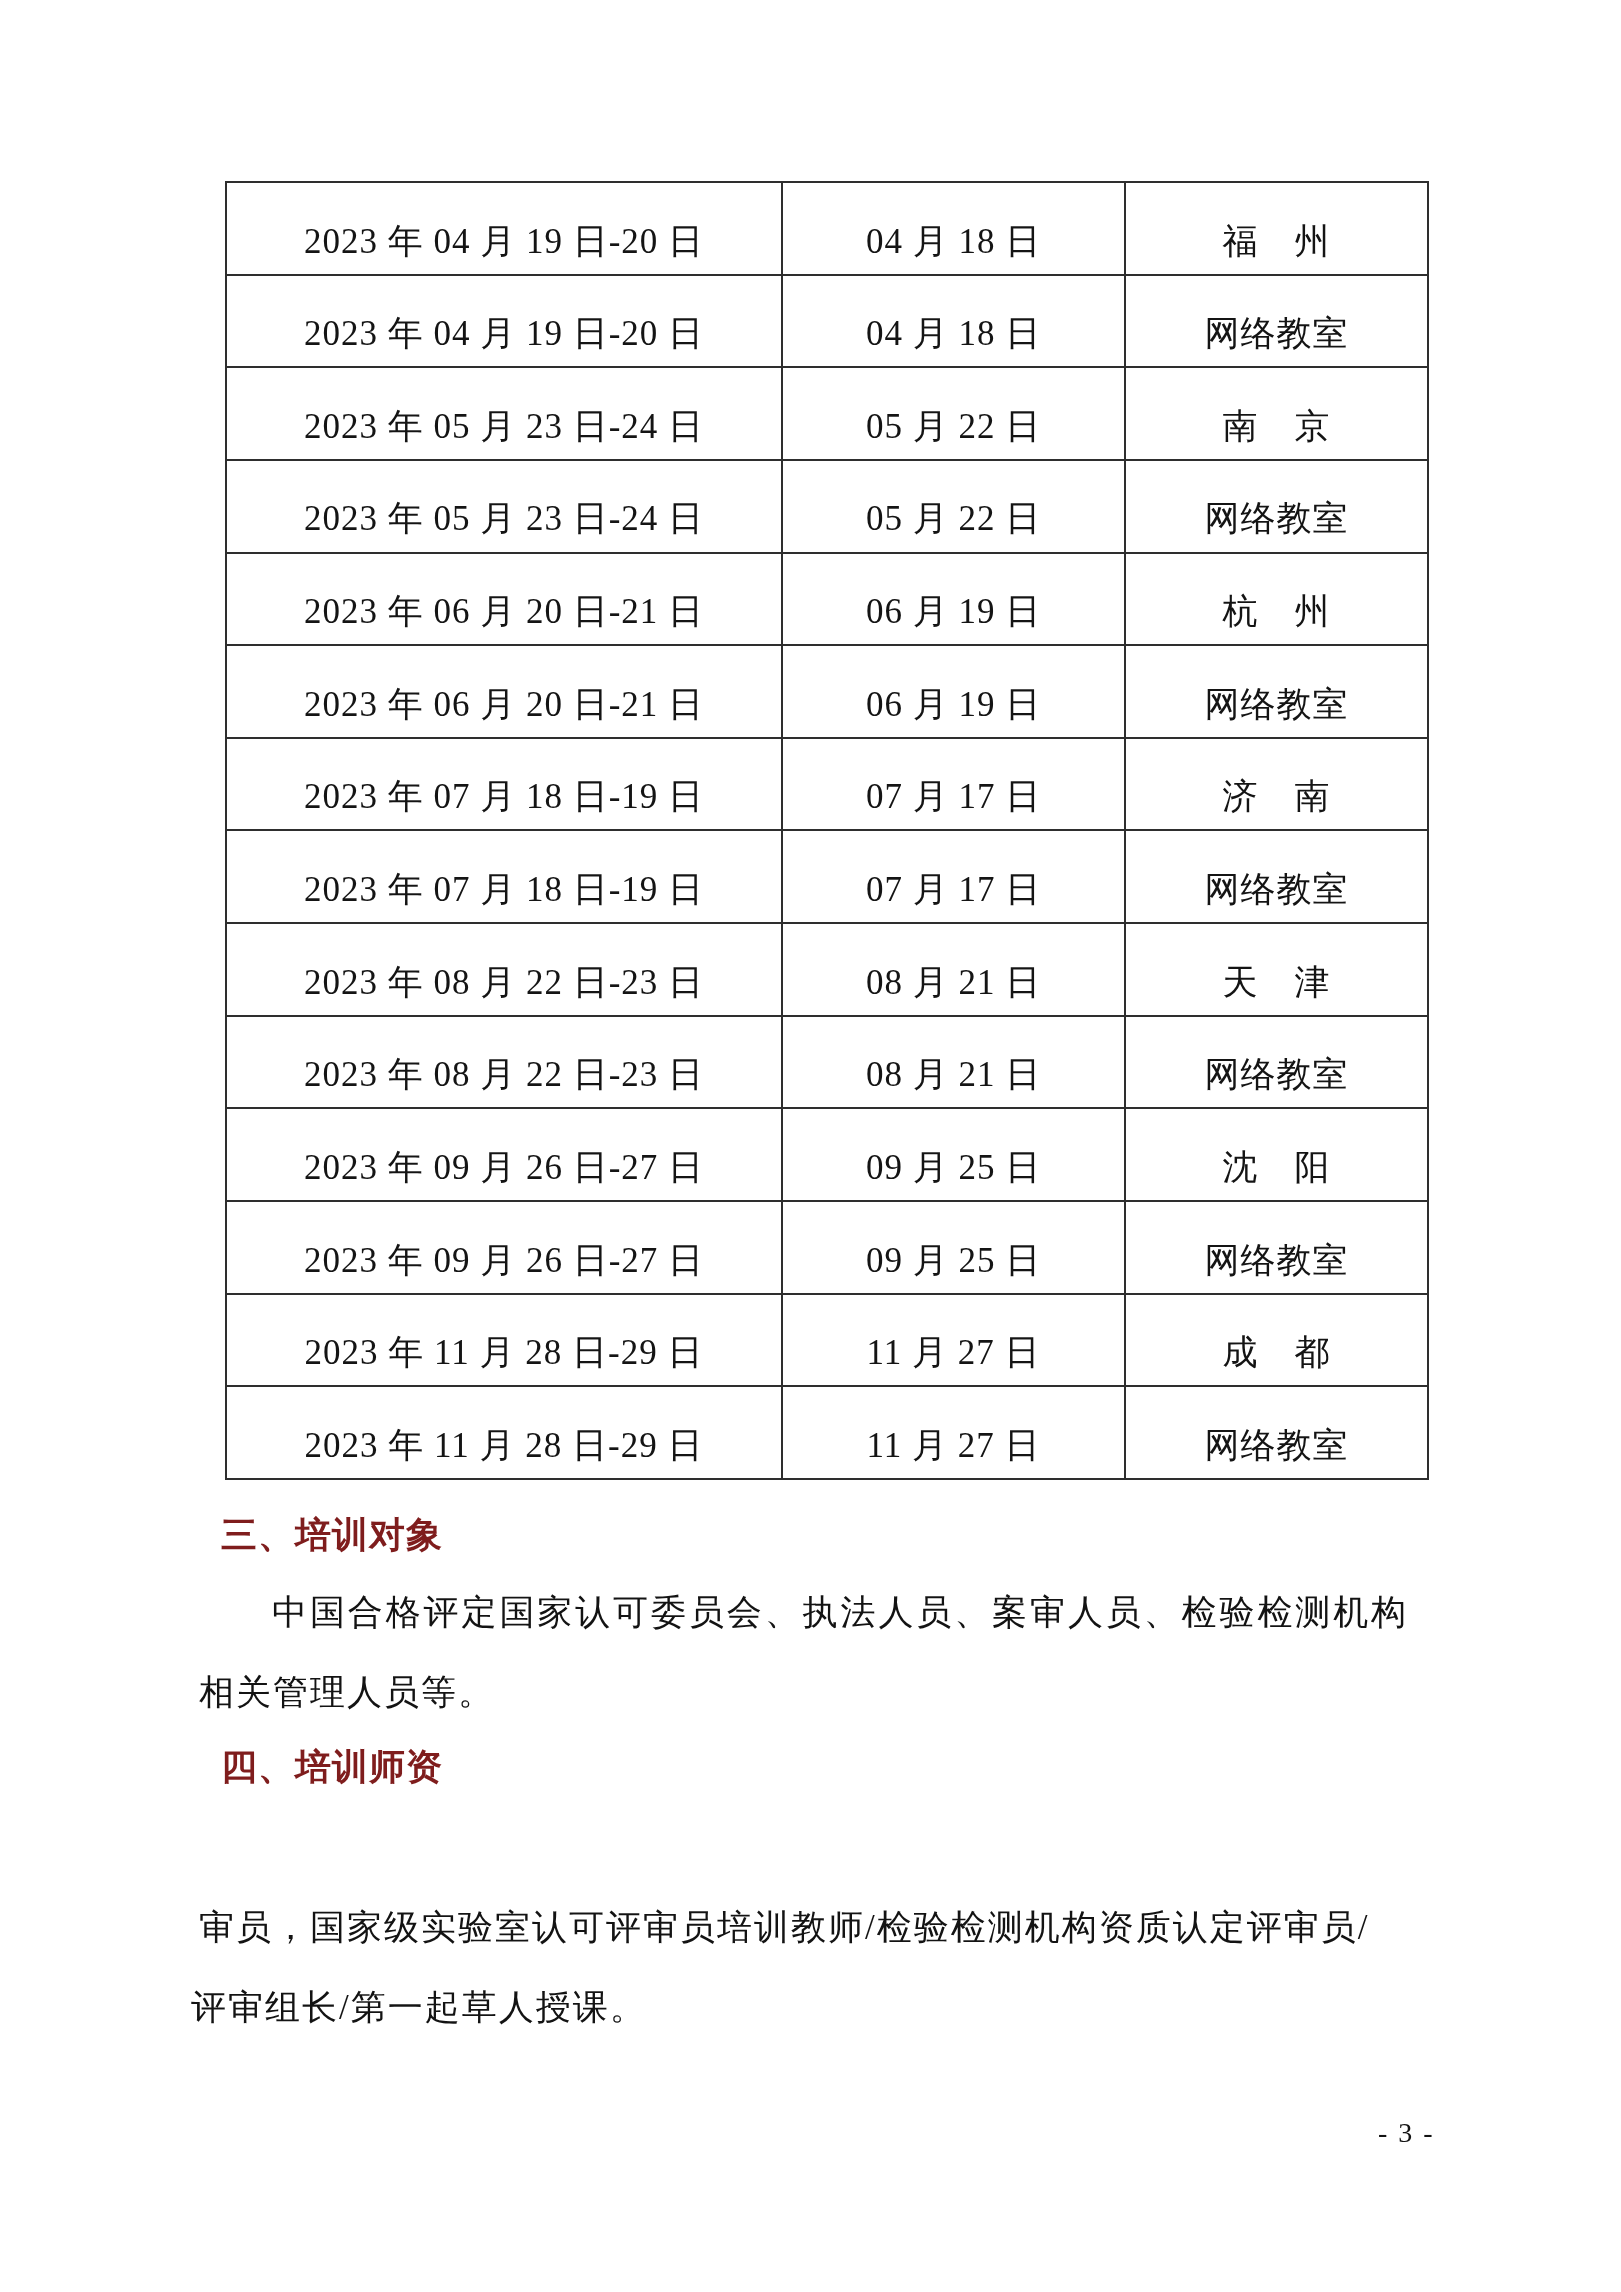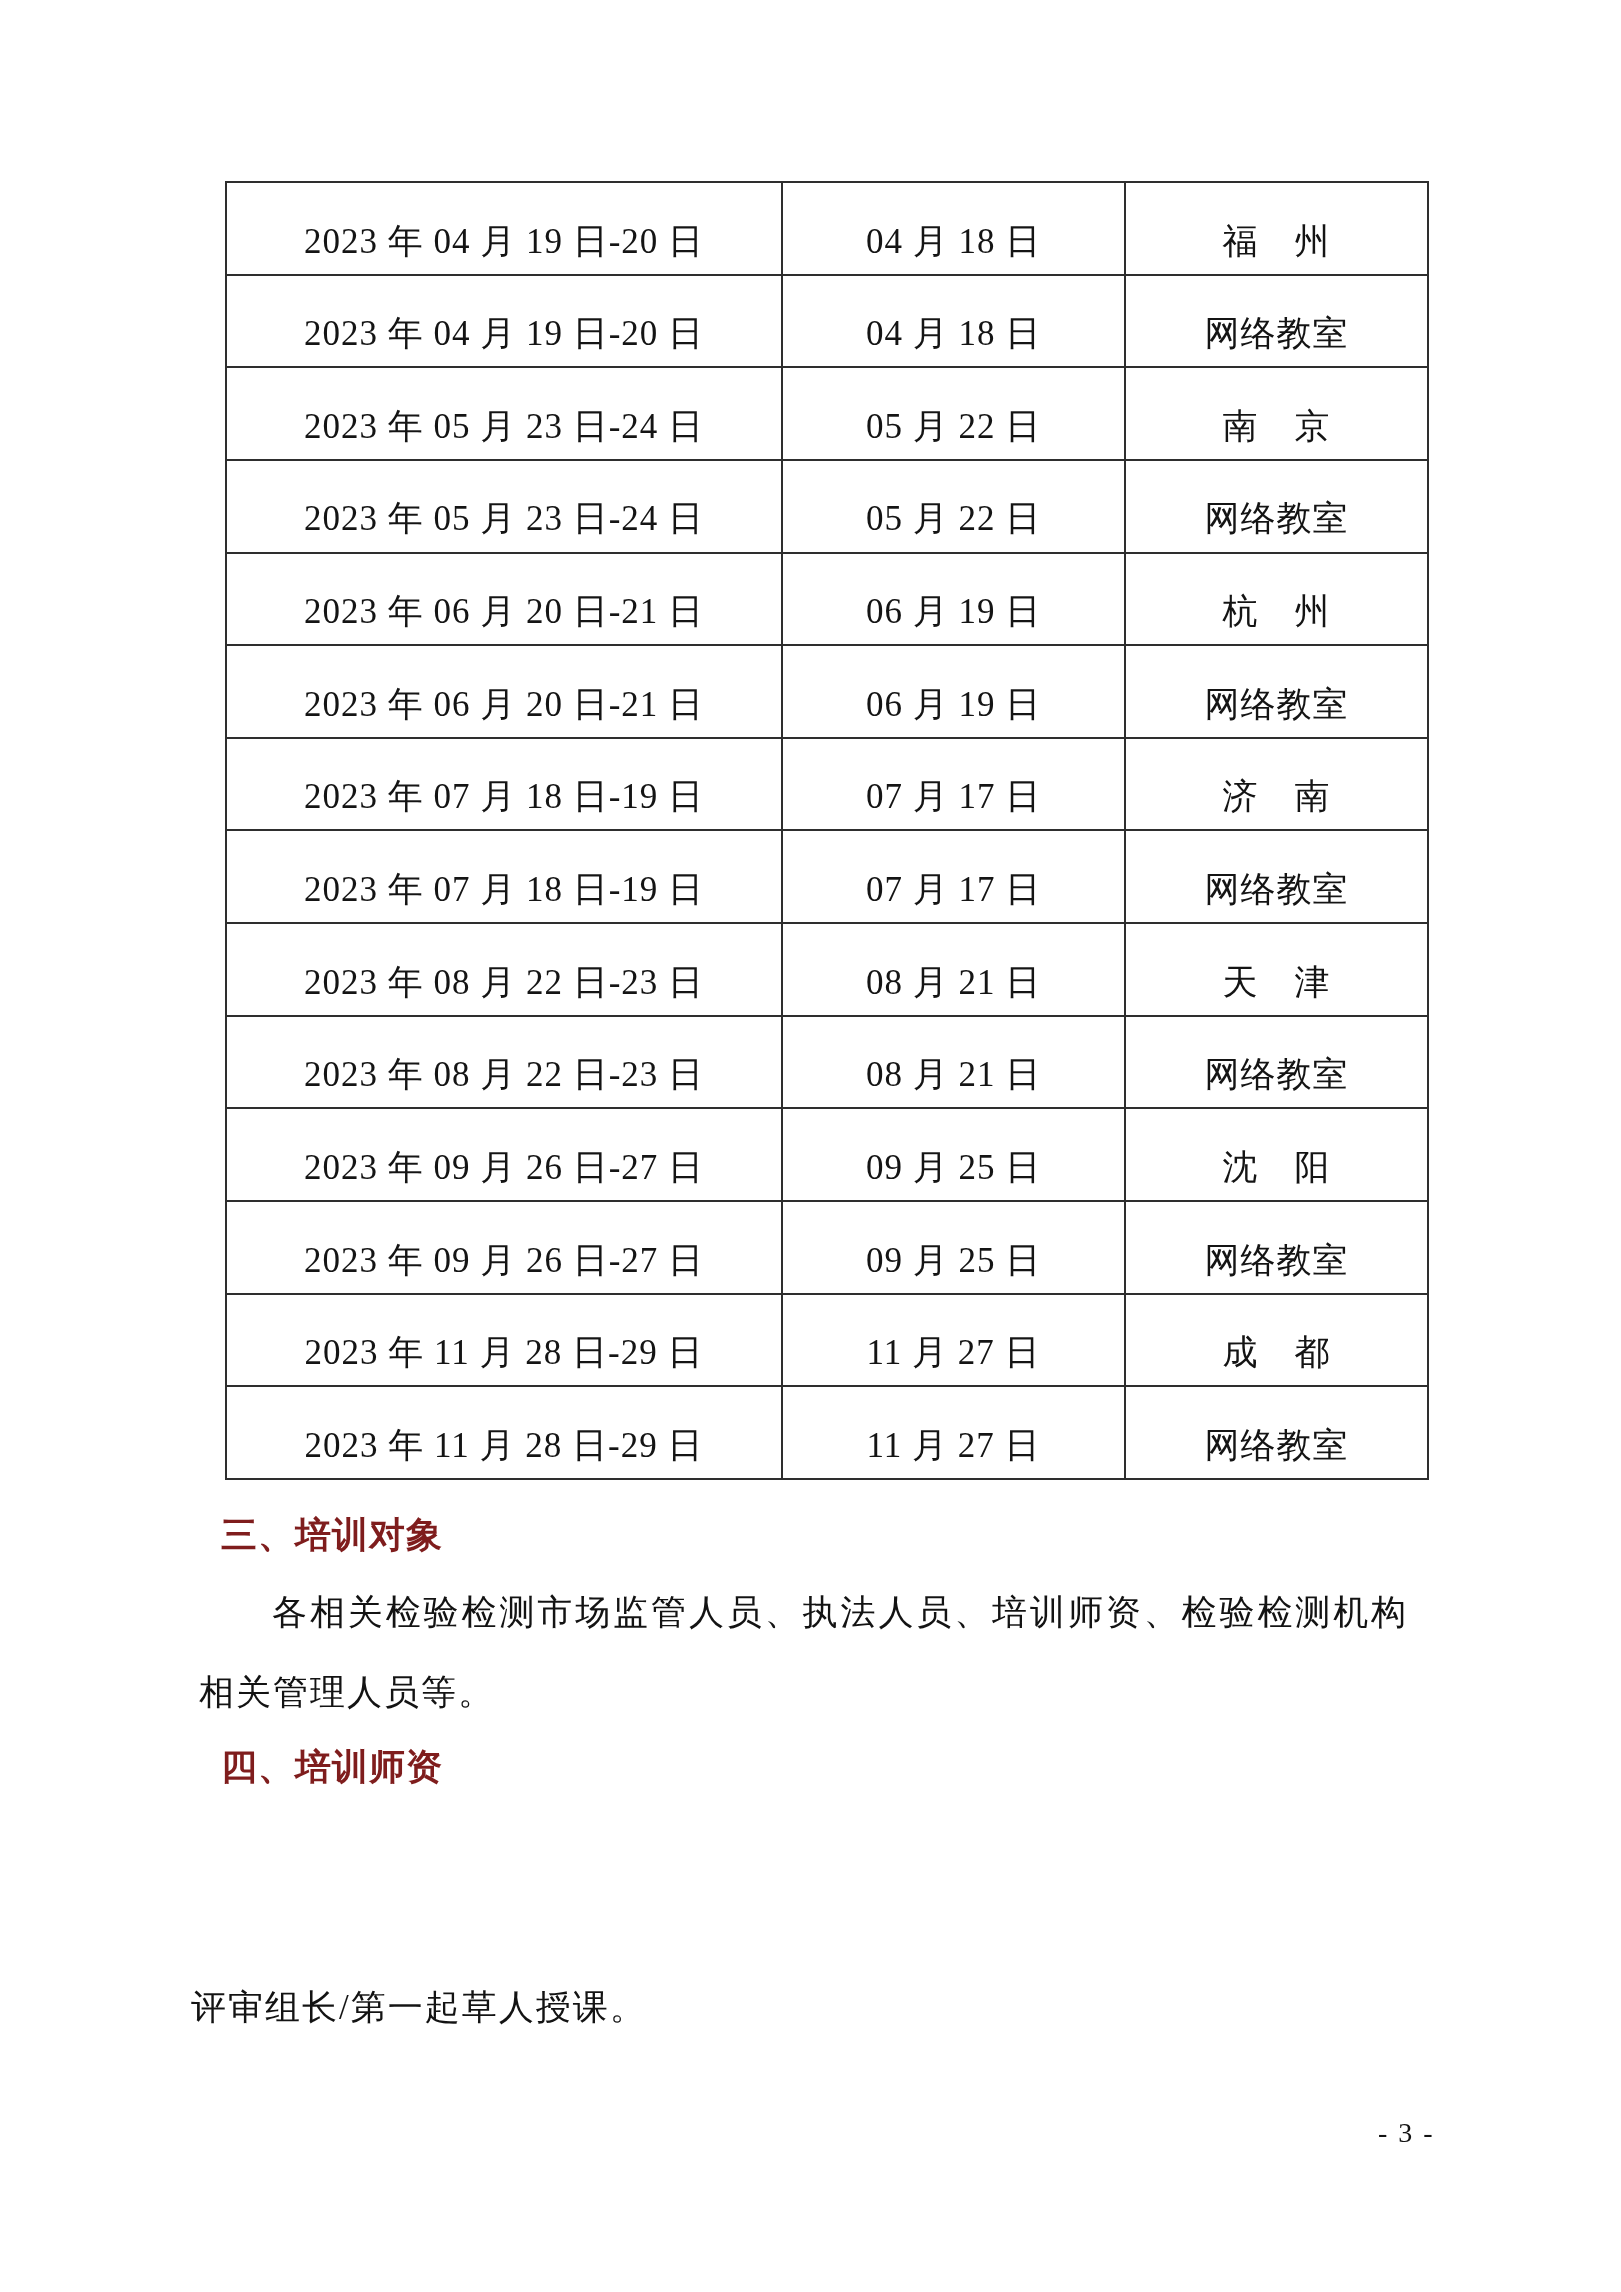--- a/index.html
+++ b/index.html
@@ -137,26 +137,27 @@
       <tr>
         <td>2023 年 11 月 28 日-29 日</td>
         <td>11 月 27 日</td>
         <td>网络教室</td>
       </tr>
     </tbody>
   </table>
 
   <div class="txt heading" style="left:221px; top:1517px;">三、培训对象</div>
 
-  <div class="txt body-line" style="left:272px; top:1595px;">各相关检验检测市场监管人员、执法人员、培训师资、检验检测机构</div>
+  <div class="txt body-line" style="left:272px; top:1595px;">中国合格评定国家认可委员会、执法人员、案审人员、检验检测机构</div>
 
   <div class="txt body-line tight" style="left:199px; top:1675px;">相关管理人员等。</div>
 
   <div class="txt heading" style="left:221px; top:1749px;">四、培训师资</div>
 
 
+  <div class="txt body-line tight" style="left:199px; top:1910px;">审员，国家级实验室认可评审员培训教师/检验检测机构资质认定评审员/</div>
 
   <div class="txt body-line tight" style="left:191px; top:1990px;">评审组长/第一起草人授课。</div>
 
   <div class="txt page-num" style="left:1378px; top:2119px;">- 3 -</div>
 
 </div>
 
 
 </body></html>

